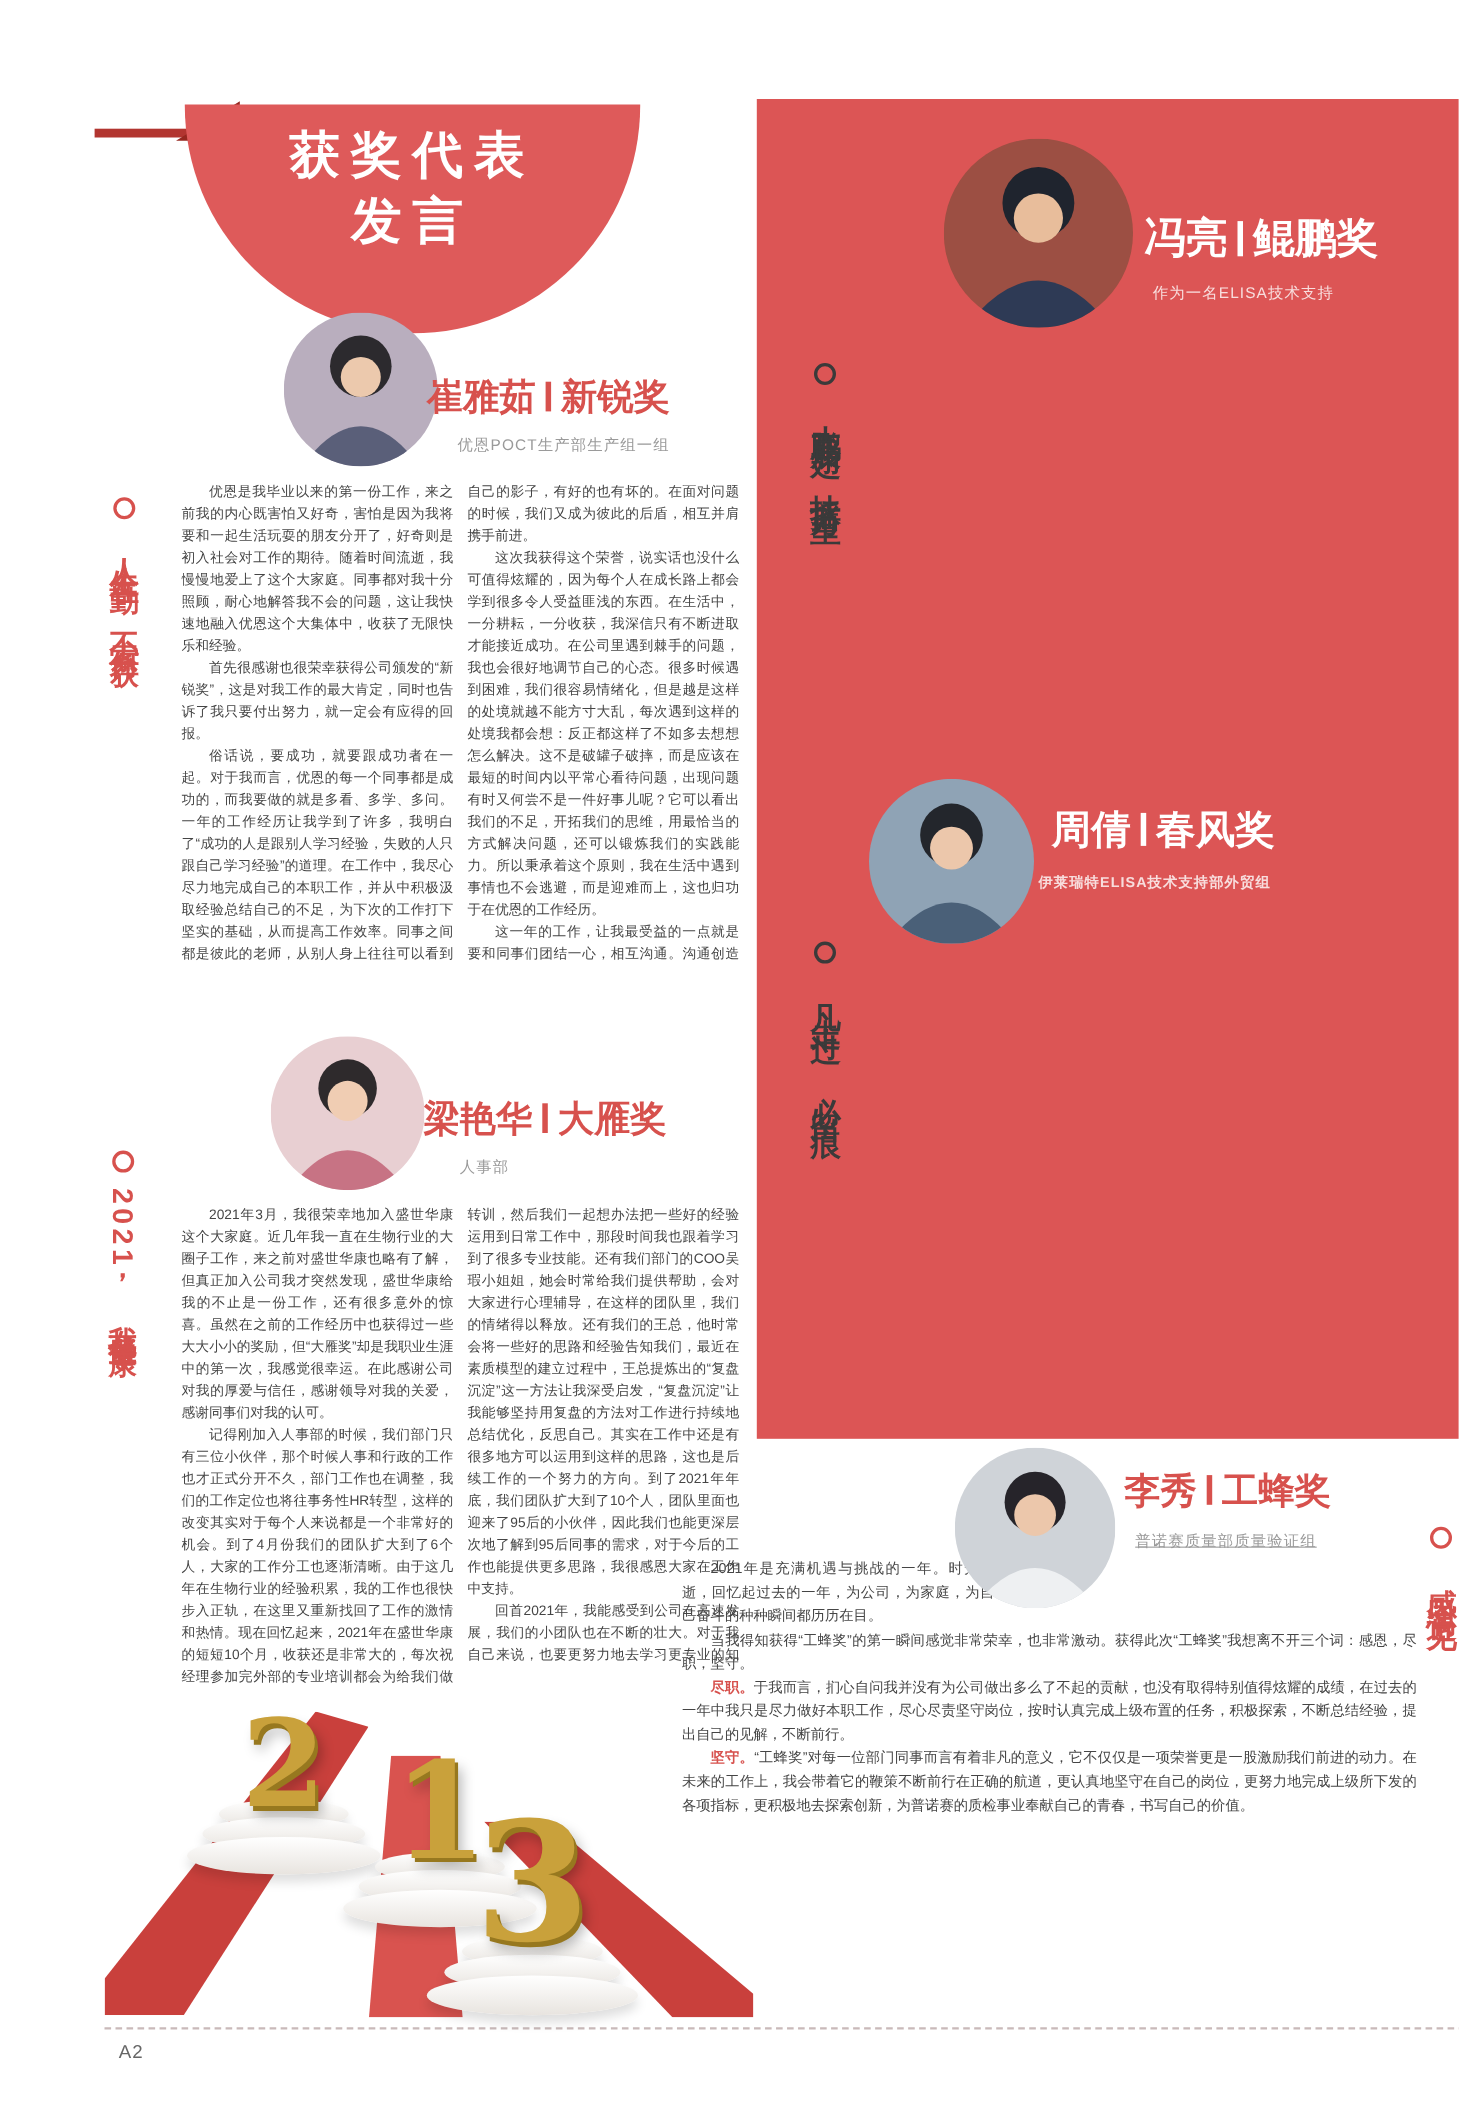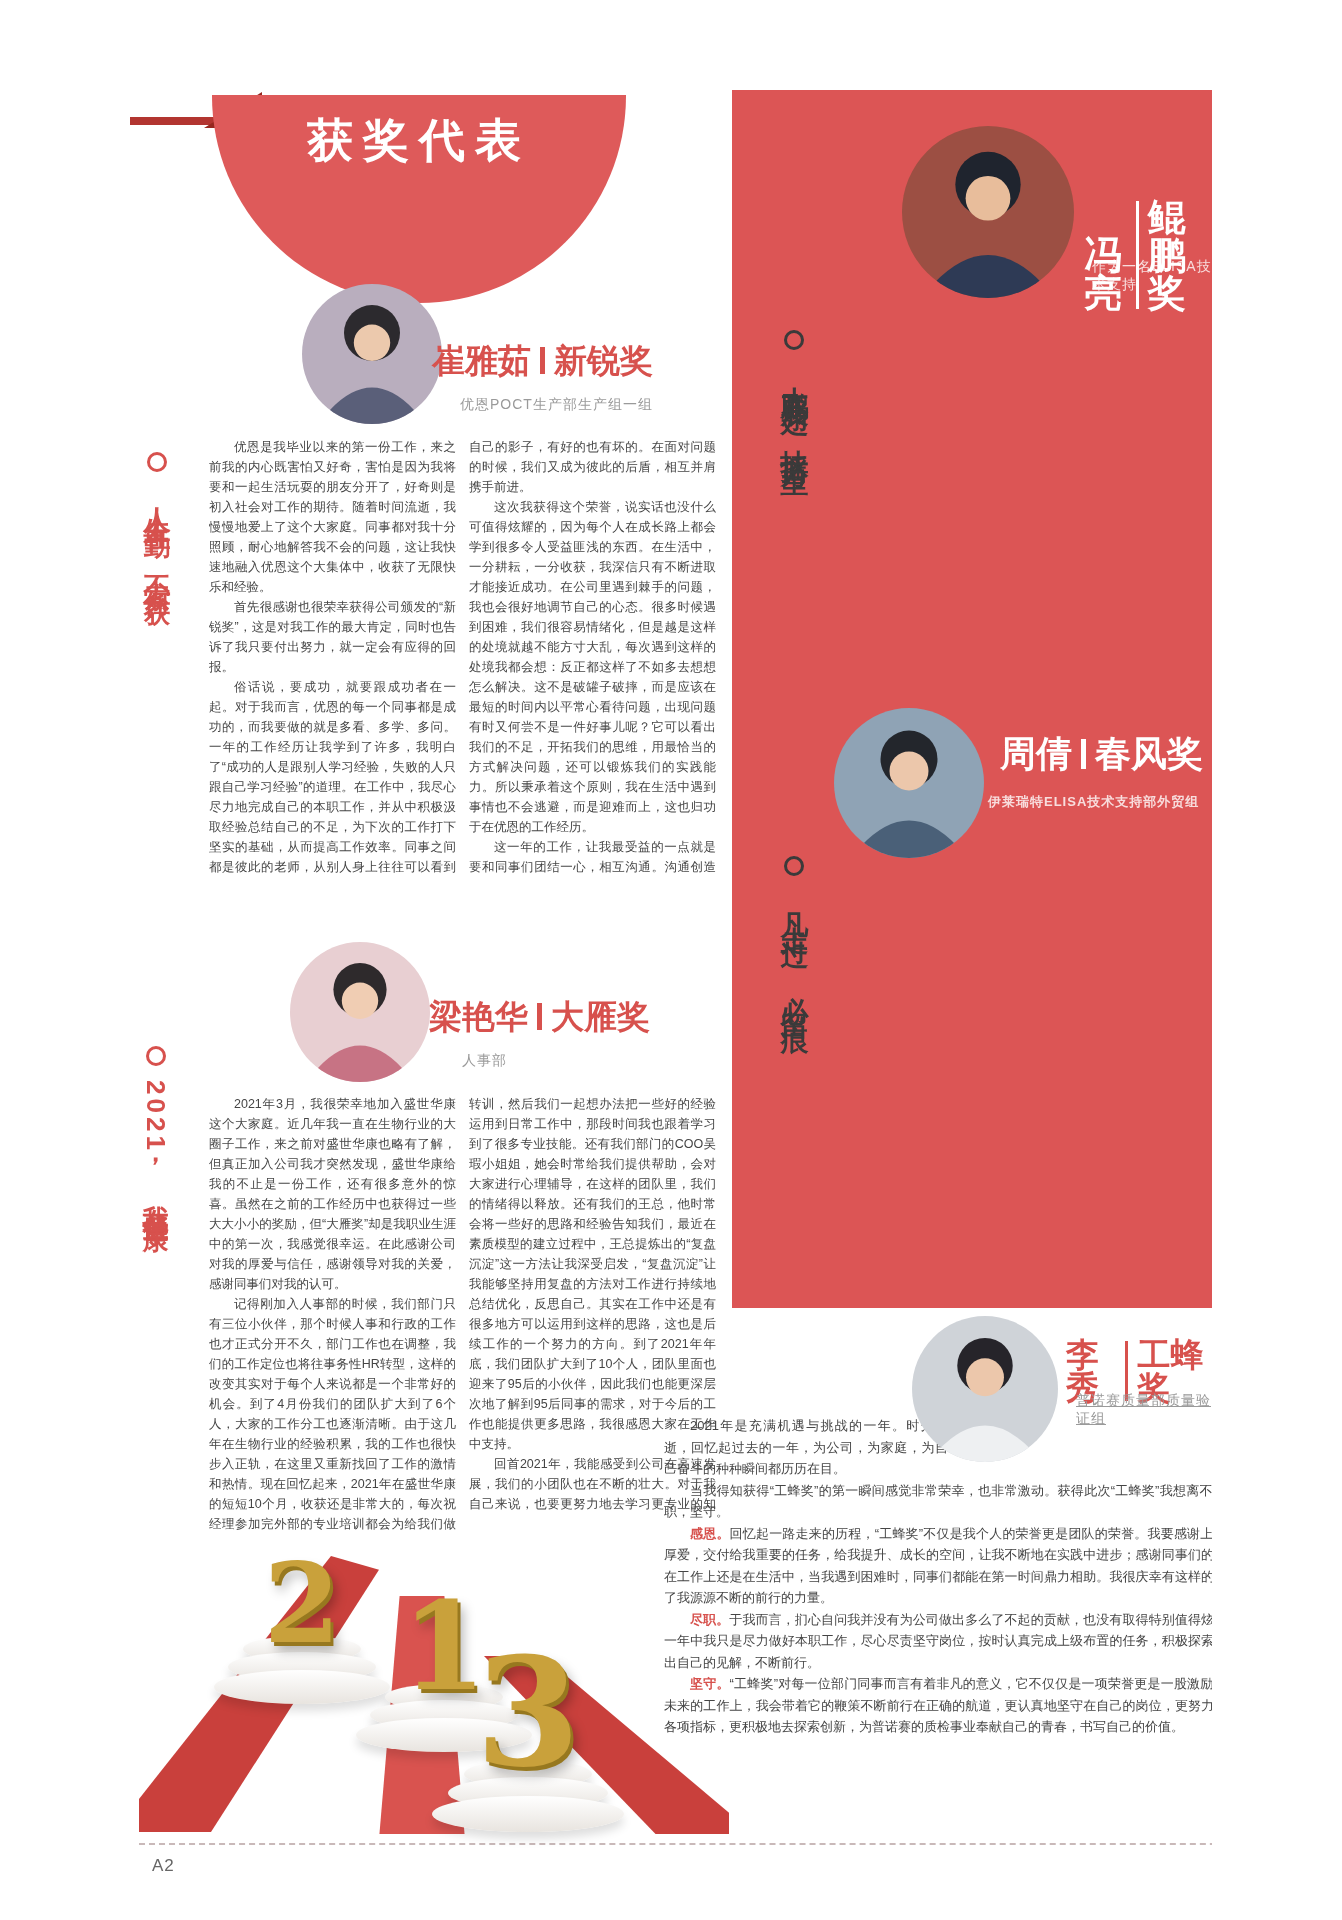--- a/index.html
+++ b/index.html
@@ -1,17 +1,17 @@
 <!DOCTYPE html>
 <html><head>
 <meta charset="utf-8">
 <style>
   html,body{margin:0;padding:0;background:#ffffff;}
-  #page{position:relative;width:1168px;height:1920px;background:#ffffff;overflow:hidden;
-        font-family:"Liberation Sans","DejaVu Sans",sans-serif;color:#424242;margin-left:44px;}
+  #page{position:relative;width:1326px;height:1920px;background:#ffffff;overflow:hidden;
+        font-family:"Liberation Sans","DejaVu Sans",sans-serif;color:#424242;}
 
   
   .ribbon-bar{position:absolute;left:86px;top:117px;width:125px;height:8px;background:#b23530;}
   .ribbon-fold{position:absolute;left:160px;top:92px;width:0;height:0;
                border-left:58px solid transparent;border-bottom:36px solid #96271f;}
   .masthead{position:absolute;left:168px;top:95px;width:414px;height:208px;background:#de5a5a;
             border-radius:0 0 212px 212px;z-index:2;text-align:center;}
   .masthead .t1,.masthead .t2{color:#ffffff;font-weight:900;font-size:46px;letter-spacing:10px;line-height:1;}
   .masthead .t1{margin-top:22px;}
   .masthead .t2{margin-top:14px;}
@@ -63,20 +63,21 @@
 </style>
 </head>
 <body>
 
 <div id="page">
 
   <div class="ribbon-bar"></div>
   <div class="ribbon-fold"></div>
   <div class="masthead">
     <div class="t1">获奖代表</div>
+    <div class="t2">发言</div>
   </div>
 
   <div class="red-block"></div>
 
   <div class="avatar" style="left:258px;top:284px;width:140px;height:140px;">
     <svg viewBox="0 0 100 100">
         <rect width="100" height="100" fill="#b9aebe"></rect>
         <circle cx="50" cy="35" r="20" fill="#2c2a2e"></circle>
         <circle cx="50" cy="42" r="13" fill="#ecc9ad"></circle>
         <path d="M20 90 Q50 58 80 90 L80 100 20 100Z" fill="#5a5f79"></path>
@@ -192,21 +193,20 @@
   <div class="name-row name-red" style="left:1022px;top:1338px;">
     <span>李秀</span>
     <span class="bar"></span>
     <span>工蜂奖</span>
   </div>
   <div class="dept" style="left:1032px;top:1392px;text-decoration:underline;">普诺赛质量部质量验证组</div>
   <div class="btxt gray-body" style="left:620px;top:1415px;width:668px;font-size:13px;line-height:21.5px;">
     <span class="spacer-r"></span>
     <p><span>2021年是充满机遇与挑战的一年。时光如逝，回忆起过去的一年，为公司，为家庭，为自己奋斗的种种瞬间都历历在目。</span></p>
     <p><span>当我得知获得“工蜂奖”的第一瞬间感觉非常荣幸，也非常激动。获得此次“工蜂奖”我想离不开三个词：感恩，尽职，坚守。</span></p>
-    <p><span class="lead-red">感恩。</span><span>回忆起一路走来的历程，“工蜂奖”不仅是我个人的荣誉更是团队的荣誉。我要感谢上级领导对我的信任与厚爱，交付给我重要的任务，给我提升、成长的空间，让我不断地在实践中进步；感谢同事们的帮助与支持，无论是在工作上还是在生活中，当我遇到困难时，同事们都能在第一时间鼎力相助。我很庆幸有这样的领导与同事，她们给了我源源不断的前行的力量。</span></p>
     <p><span class="lead-red">尽职。</span><span>于我而言，扪心自问我并没有为公司做出多么了不起的贡献，也没有取得特别值得炫耀的成绩，在过去的一年中我只是尽力做好本职工作，尽心尽责坚守岗位，按时认真完成上级布置的任务，积极探索，不断总结经验，提出自己的见解，不断前行。</span></p>
     <p><span class="lead-red">坚守。</span><span>“工蜂奖”对每一位部门同事而言有着非凡的意义，它不仅仅是一项荣誉更是一股激励我们前进的动力。在未来的工作上，我会带着它的鞭策不断前行在正确的航道，更认真地坚守在自己的岗位，更努力地完成上级所下发的各项指标，更积极地去探索创新，为普诺赛的质检事业奉献自己的青春，书写自己的价值。</span></p>
   </div>
   <div class="vhead vh-red" style="left:1296px;top:1388px;">
     <span class="ring"></span>
     <span class="vtext" style="font-size:28px;letter-spacing:10px;">感恩遇见</span>
   </div>
 
   <div class="carpet" style="left:95px;top:1556px;width:240px;height:276px;background:#c9403c;clip-path:polygon(80% 0,100% 5%,30% 100%,0 100%,0 88%);"></div>
   <div class="carpet" style="left:322px;top:1596px;width:112px;height:238px;background:#d9534f;clip-path:polygon(30% 0,70% 0,88% 100%,12% 100%);"></div>

